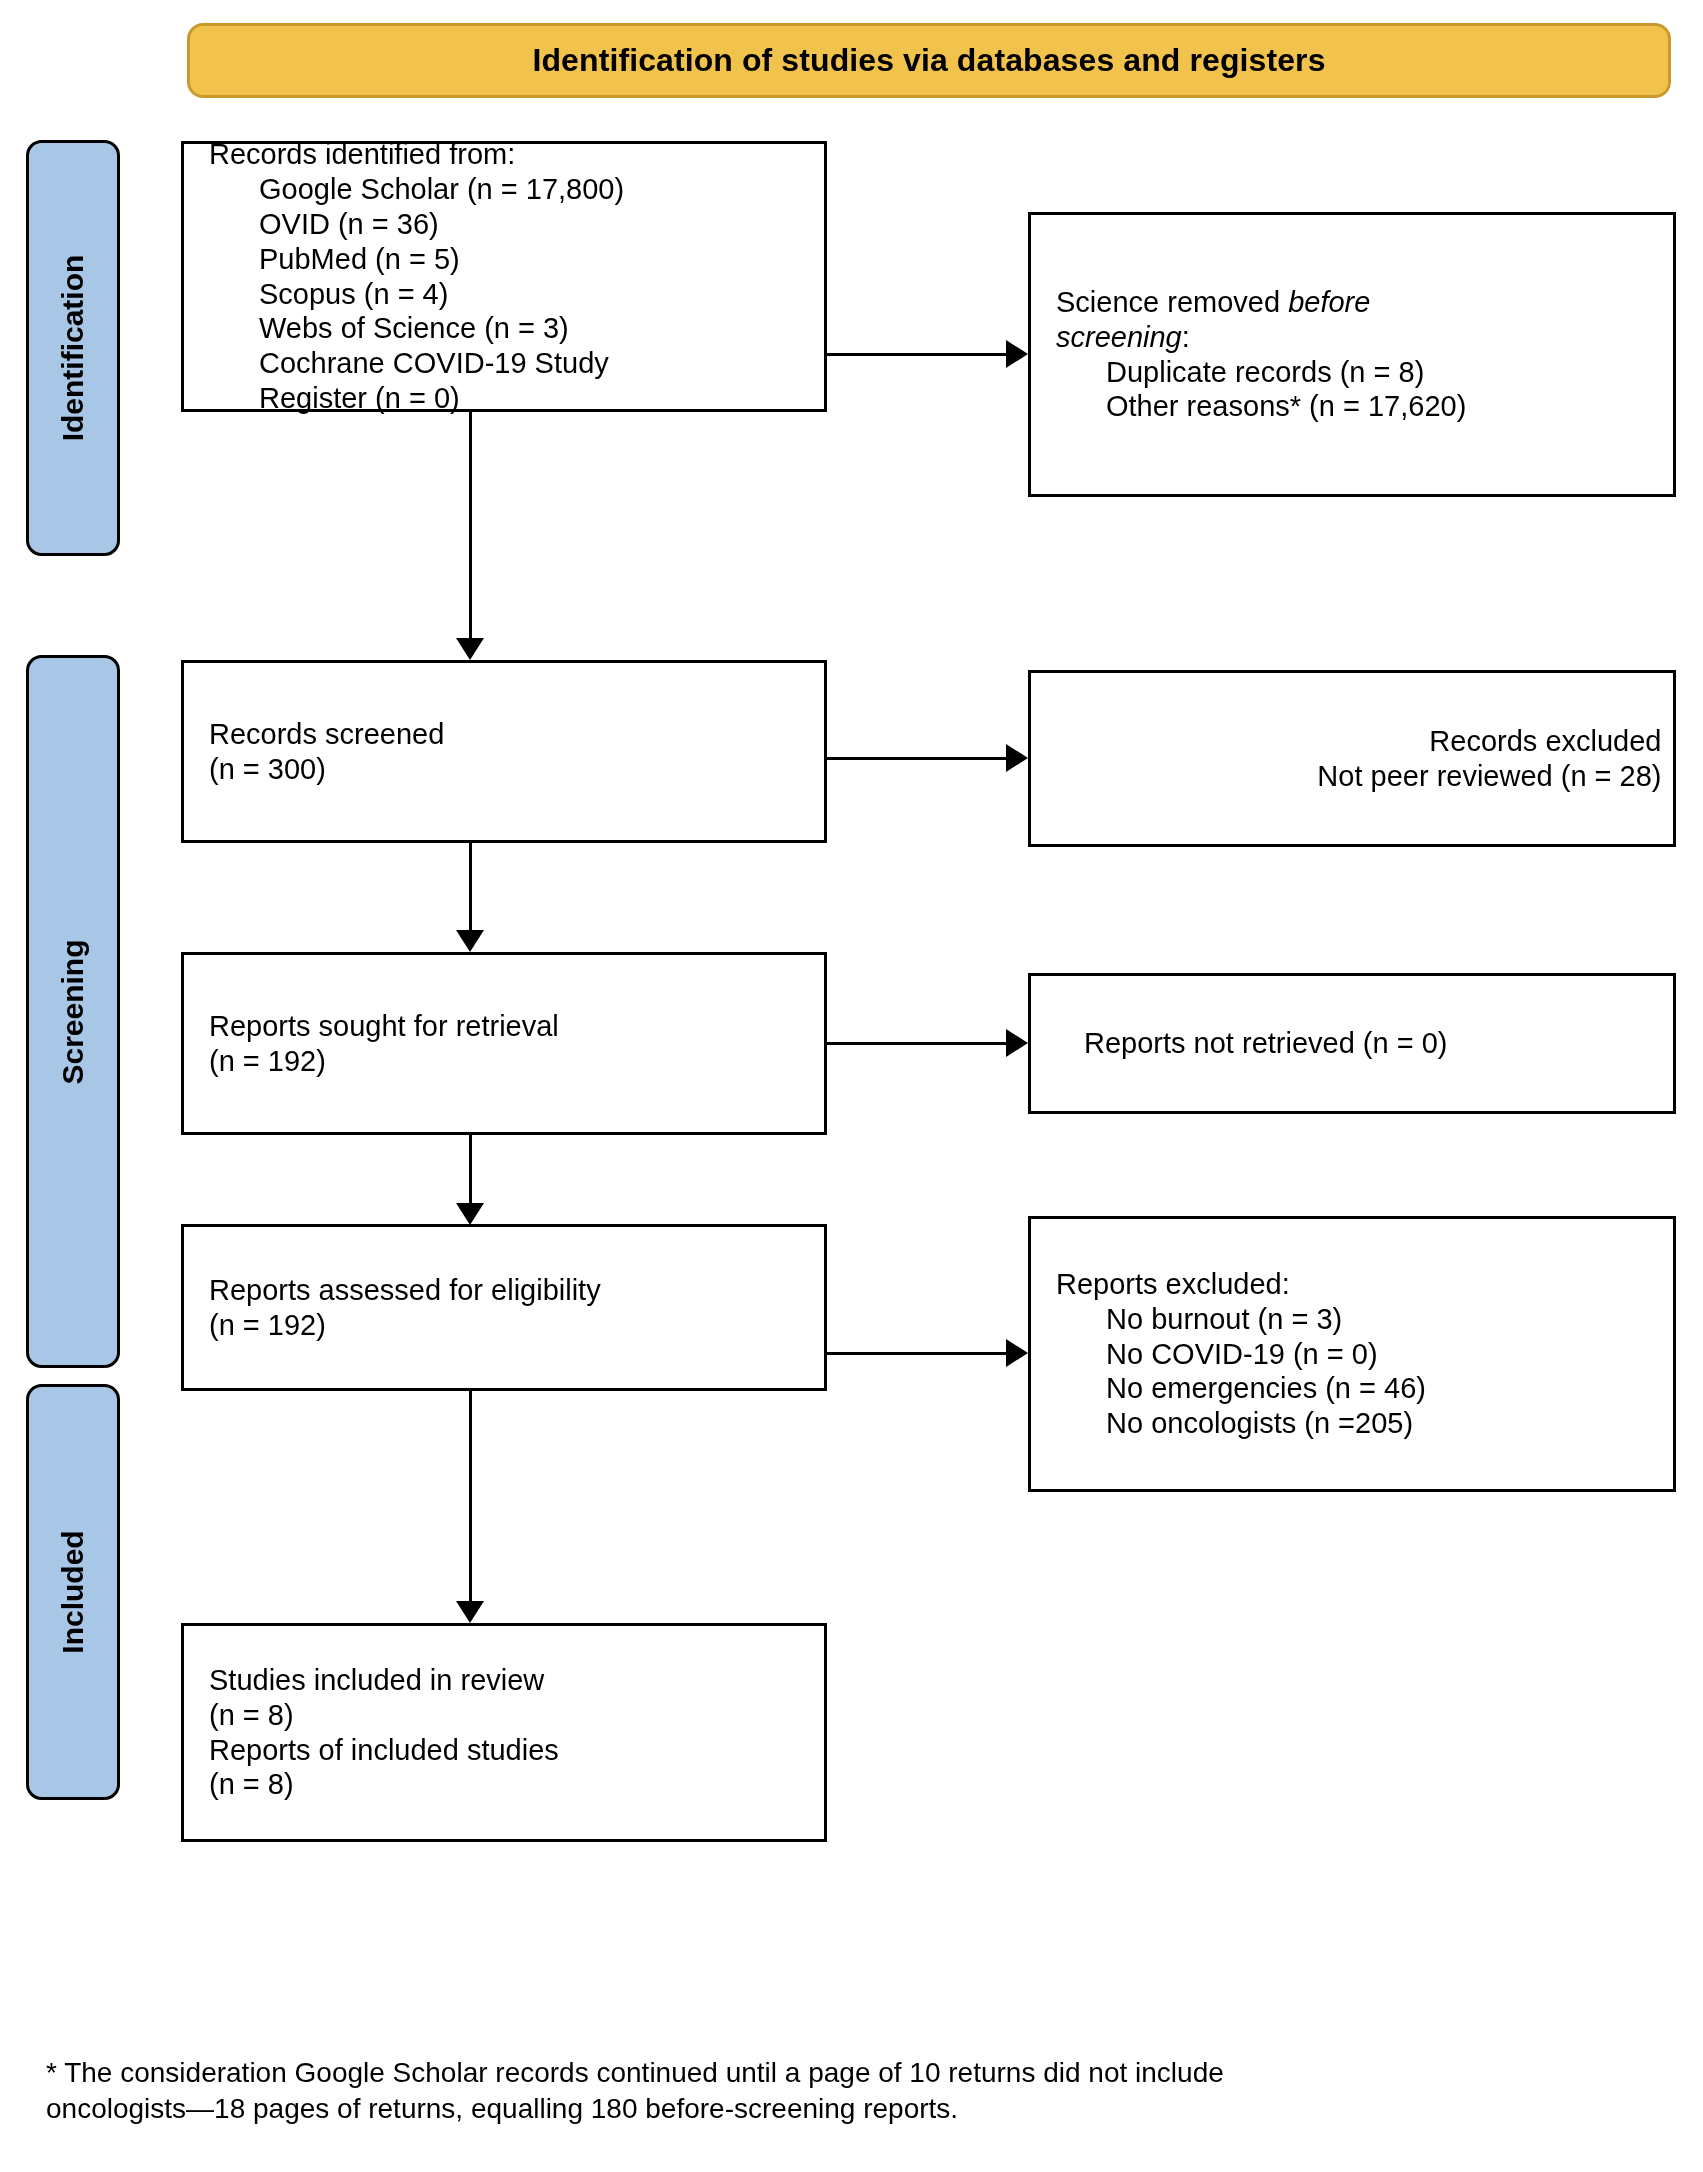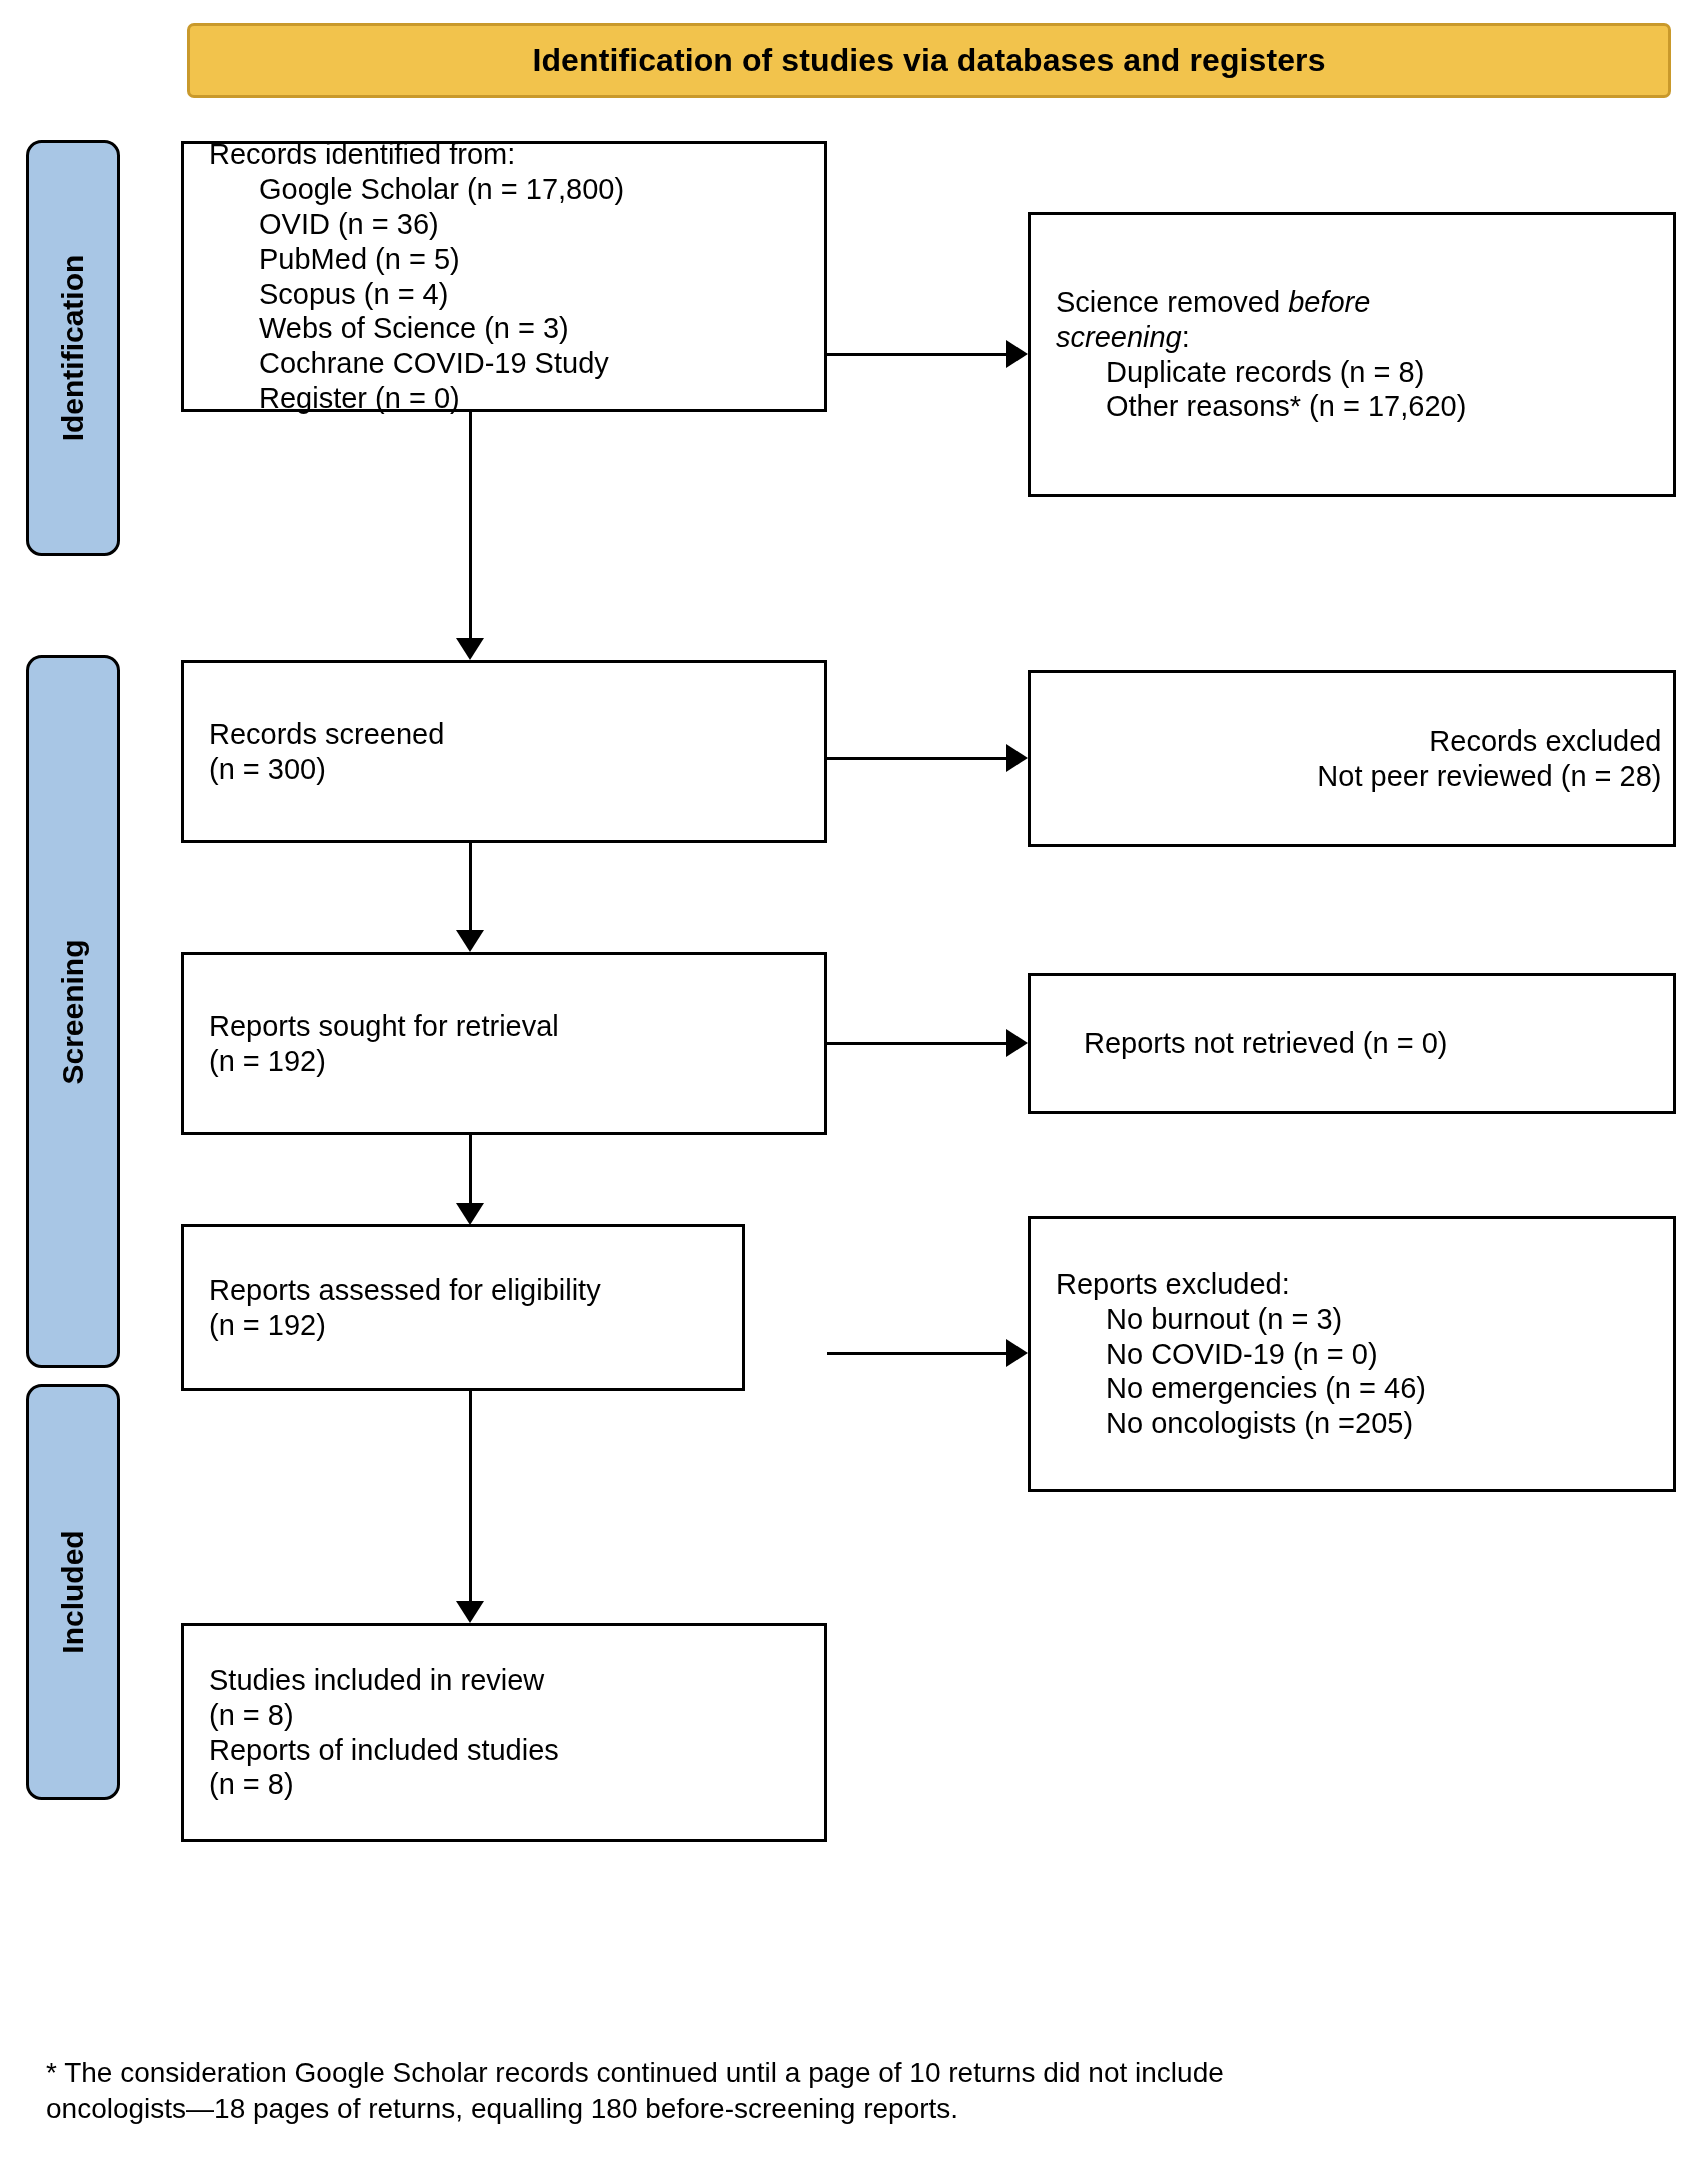--- a/index.html
+++ b/index.html
@@ -23,21 +23,21 @@
 
   
   .banner {
     position: absolute;
     left: 187px;
     top: 23.4px;
     width: 1484px;
     height: 75px;
     background: #F2C34C;
     border: 3.6px solid #C9992B;
-    border-radius: 7px;
+    border-radius: 16px;
     box-sizing: border-box;
     display: flex;
     align-items: center;
     justify-content: center;
   }
   .banner-text {
     font-size: 32px;
     font-weight: bold;
     letter-spacing: 0.1px;
     color: #000000;
@@ -88,21 +88,21 @@
     white-space: pre;
     color: #000000;
   }
   .line.indent { padding-left: 50px; }
   .line .ital { font-style: italic; }
 
   
   #box-identified   { left: 181px; top: 141px;  width: 646px; height: 271px; }
   #box-screened     { left: 181px; top: 660px; width: 646px; height: 183px; }
   #box-sought       { left: 181px; top: 952px; width: 646px; height: 183px; }
-  #box-assessed     { left: 181px; top: 1224px; width: 564px; height: 167px; }
+  #box-assessed     { left: 181px; top: 1224px; width: 646px; height: 167px; }
   #box-included     { left: 181px; top: 1623px; width: 646px; height: 219px; }
 
   
   #box-removed      { left: 1028px; top: 212px;  width: 648px; height: 285px; }
   #box-excluded-rec { left: 1028px; top: 670px; width: 648px; height: 177px; text-align: right; }
   #box-notretrieved { left: 1028px; top: 973px; width: 648px; height: 141px; padding-left: 28px; }
   #box-excluded-rep { left: 1028px; top: 1216px; width: 648px; height: 276px; }
   .conn-line-v {
     position: absolute;
     width: 3.1px;

